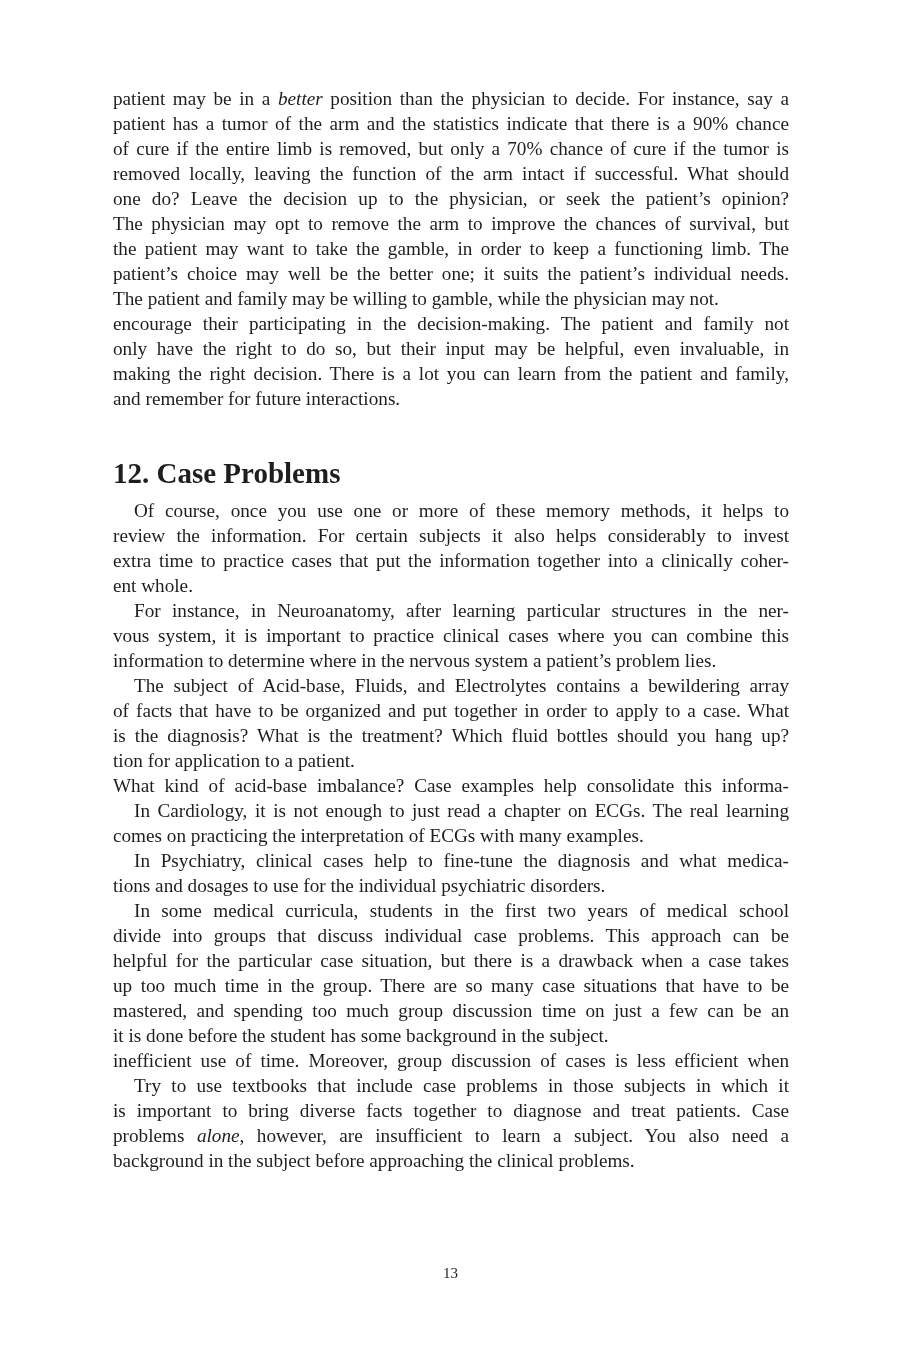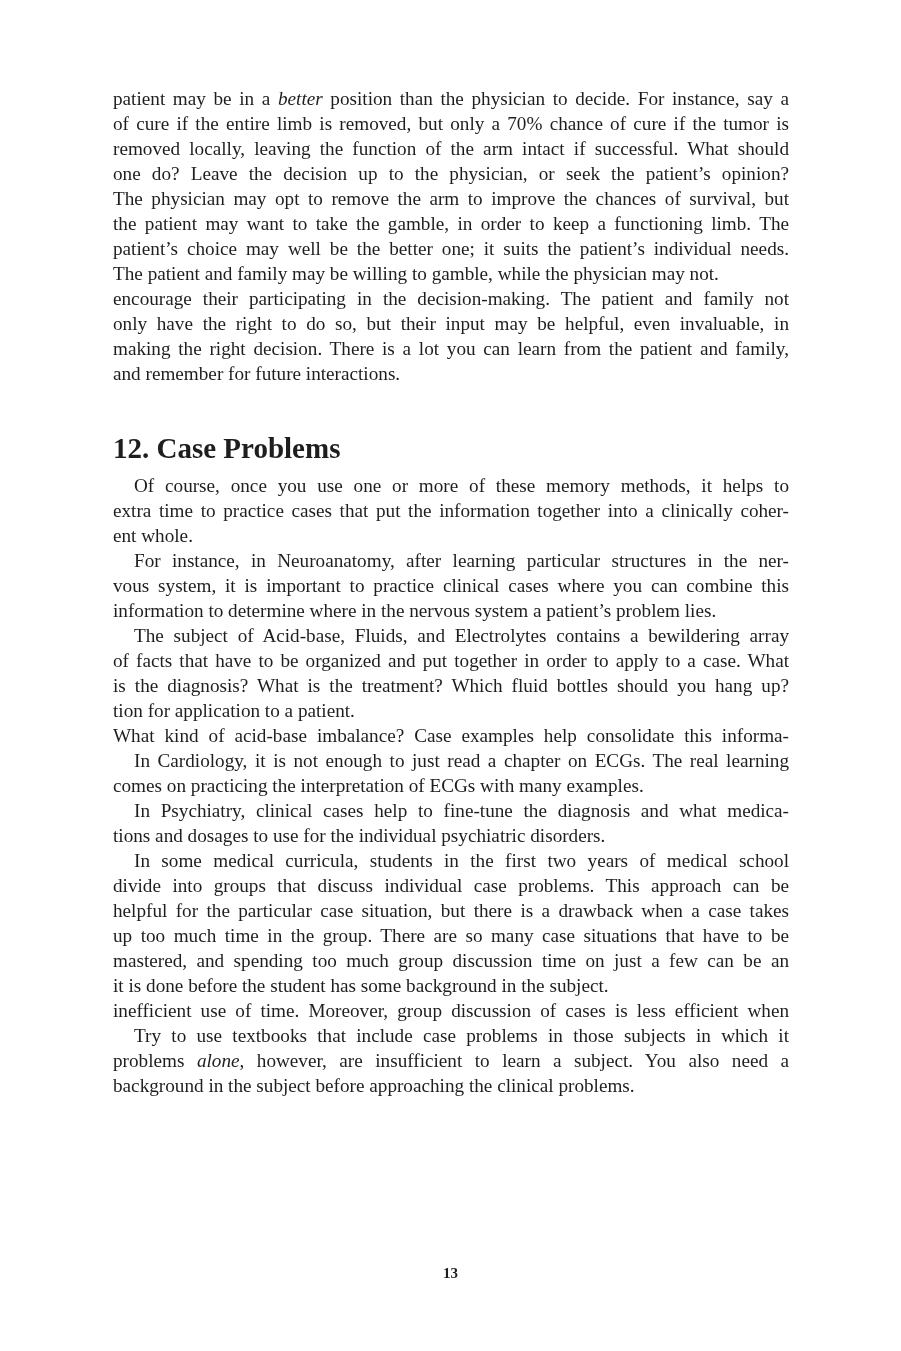--- a/index.html
+++ b/index.html
@@ -15,49 +15,51 @@
   }
   .line.last { text-align-last: left; }
   .line.indent { padding-left: 21px; }
   .heading {
     font-weight: bold; font-size: 29px; height: 30px; line-height: 30px;
     margin-top: 47px; margin-bottom: 10px; display: block;
   }
   .para { display: block; }
   .folio {
     position: absolute; left: 0; width: 901px; top: 1265px; text-align: center;
-    font-family: "Liberation Serif", "DejaVu Serif", serif; font-size: 15px; color: #1e1e1e; font-weight: bold;
+    font-family: "Liberation Serif", "DejaVu Serif", serif; font-size: 15px; color: #1e1e1e;
   }
 </style>
 </head>
 <body>
 
 <div class="page">
   <div id="intro">
       <div class="para">
         <span class="line"><span>patient may be in a </span><em>better</em><span> position than the physician to decide. For instance, say a</span></span>
+        <span class="line"><span>patient has a tumor of the arm and the statistics indicate that there is a 90% chance</span></span>
         <span class="line"><span>of cure if the entire limb is removed, but only a 70% chance of cure if the tumor is</span></span>
         <span class="line"><span>removed locally, leaving the function of the arm intact if successful. What should</span></span>
         <span class="line"><span>one do? Leave the decision up to the physician, or seek the patient’s opinion?</span></span>
         <span class="line"><span>The physician may opt to remove the arm to improve the chances of survival, but</span></span>
         <span class="line"><span>the patient may want to take the gamble, in order to keep a functioning limb. The</span></span>
         <span class="line"><span>patient’s choice may well be the better one; it suits the patient’s individual needs.</span></span>
         <span class="line last"><span>The patient and family may be willing to gamble, while the physician may not.</span></span>
       </div>
       <div class="para">
         <span class="line"><span>encourage their participating in the decision-making. The patient and family not</span></span>
         <span class="line"><span>only have the right to do so, but their input may be helpful, even invaluable, in</span></span>
         <span class="line"><span>making the right decision. There is a lot you can learn from the patient and family,</span></span>
         <span class="line last"><span>and remember for future interactions.</span></span>
       </div>
     </div>
   <h2 class="heading">12. Case Problems</h2>
   <div id="section">
       <div class="para">
         <span class="line indent"><span>Of course, once you use one or more of these memory methods, it helps to</span></span>
+        <span class="line"><span>review the information. For certain subjects it also helps considerably to invest</span></span>
         <span class="line"><span>extra time to practice cases that put the information together into a clinically coher-</span></span>
         <span class="line last"><span>ent whole.</span></span>
       </div>
       <div class="para">
         <span class="line indent"><span>For instance, in Neuroanatomy, after learning particular structures in the ner-</span></span>
         <span class="line"><span>vous system, it is important to practice clinical cases where you can combine this</span></span>
         <span class="line last"><span>information to determine where in the nervous system a patient’s problem lies.</span></span>
       </div>
       <div class="para">
         <span class="line indent"><span>The subject of Acid-base, Fluids, and Electrolytes contains a bewildering array</span></span>
@@ -78,18 +80,19 @@
         <span class="line indent"><span>In some medical curricula, students in the first two years of medical school</span></span>
         <span class="line"><span>divide into groups that discuss individual case problems. This approach can be</span></span>
         <span class="line"><span>helpful for the particular case situation, but there is a drawback when a case takes</span></span>
         <span class="line"><span>up too much time in the group. There are so many case situations that have to be</span></span>
         <span class="line"><span>mastered, and spending too much group discussion time on just a few can be an</span></span>
         <span class="line last"><span>it is done before the student has some background in the subject.</span></span>
         <span class="line"><span>inefficient use of time. Moreover, group discussion of cases is less efficient when</span></span>
       </div>
       <div class="para">
         <span class="line indent"><span>Try to use textbooks that include case problems in those subjects in which it</span></span>
+        <span class="line"><span>is important to bring diverse facts together to diagnose and treat patients. Case</span></span>
         <span class="line"><span>problems </span><em>alone</em><span>, however, are insufficient to learn a subject. You also need a</span></span>
         <span class="line last"><span>background in the subject before approaching the clinical problems.</span></span>
       </div>
     </div>
 </div>
 <div class="folio">13</div>
 
 </body></html>

